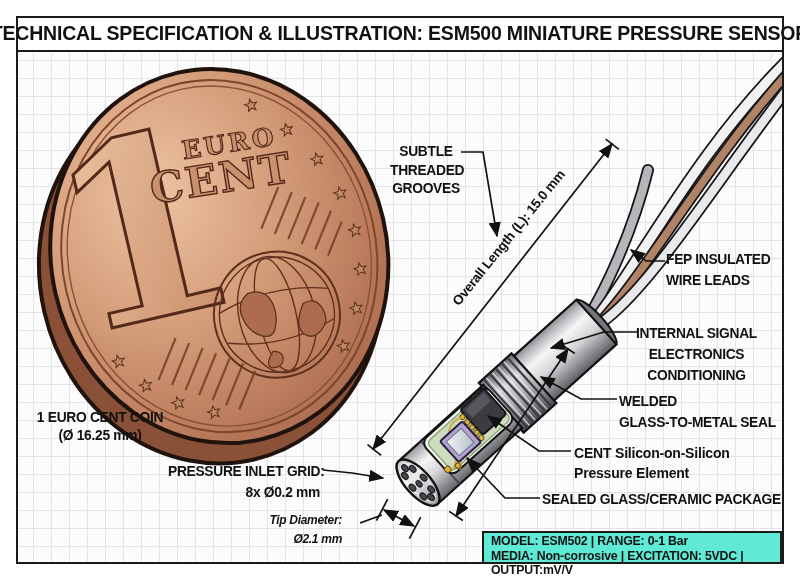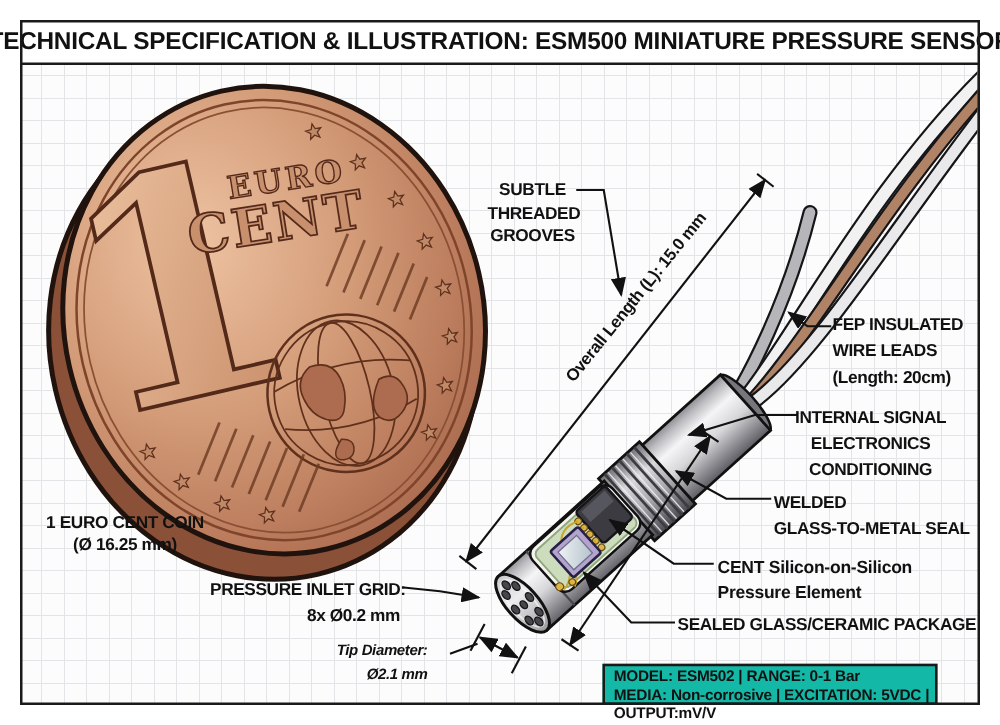--- a/index.html
+++ b/index.html
@@ -14,22 +14,22 @@
   .titlebar{position:absolute;left:16px;top:16px;width:768px;height:34px;z-index:2;
        background:#fff;border-bottom:2px solid #1a1a1a;display:flex;align-items:center;justify-content:center;}
   .titlebar .t{font-size:19.5px;font-weight:700;letter-spacing:-0.2px;white-space:nowrap;}
   .frame{position:absolute;left:16px;top:16px;width:768px;height:548px;border:2.5px solid #1a1a1a;
        box-sizing:border-box;z-index:4;pointer-events:none;}
   .lbl{position:absolute;z-index:3;font-weight:700;font-size:13.8px;line-height:20px;
        letter-spacing:-0.3px;white-space:nowrap;}
   .lbl .ln{white-space:nowrap;}
   .ctr{text-align:center;} .rgt{text-align:right;}
   .rot{transform:translate(-50%,-50%) rotate(-51deg);transform-origin:center center;}
-  .specbox{position:absolute;left:482px;top:531px;width:268px;height:33px;z-index:3;
-       background:#14b8a6;border:2px solid #1a1a1a;box-sizing:border-box;
+  .specbox{position:absolute;left:482px;top:531px;width:300px;height:33px;z-index:3;
+       background:#5eead4;border:2px solid #1a1a1a;box-sizing:border-box;
        padding:1px 0 0 7px;font-weight:700;font-size:12.3px;line-height:14.6px;letter-spacing:-0.2px;}
 </style>
 </head>
 <body>
 
 <div class="paper"></div>
 
 <svg class="art" width="800" height="580" viewBox="0 0 800 580">
   <defs>
     <marker id="ah" viewBox="0 0 10 8" refX="9" refY="4" markerWidth="9" markerHeight="7.2" orient="auto-start-reverse">
@@ -243,21 +243,20 @@
   <div class="ln">GROOVES</div>
 </div>
 
 <div class="lbl rot" style="left:509px;top:238px;font-size:13.5px;">
   <span>Overall Length (L): 15.0 mm</span>
 </div>
 
 <div class="lbl" style="left:666px;top:249px;line-height:21px;">
   <div class="ln">FEP INSULATED</div>
   <div class="ln">WIRE LEADS</div>
-  <div class="ln">(Length: 20cm)</div>
 </div>
 
 <div class="lbl" style="left:636px;top:323px;line-height:21px;text-align:center;">
   <div class="ln">INTERNAL SIGNAL</div>
   <div class="ln">ELECTRONICS</div>
   <div class="ln">CONDITIONING</div>
 </div>
 
 <div class="lbl" style="left:619px;top:391px;line-height:21px;">
   <div class="ln">WELDED</div>

